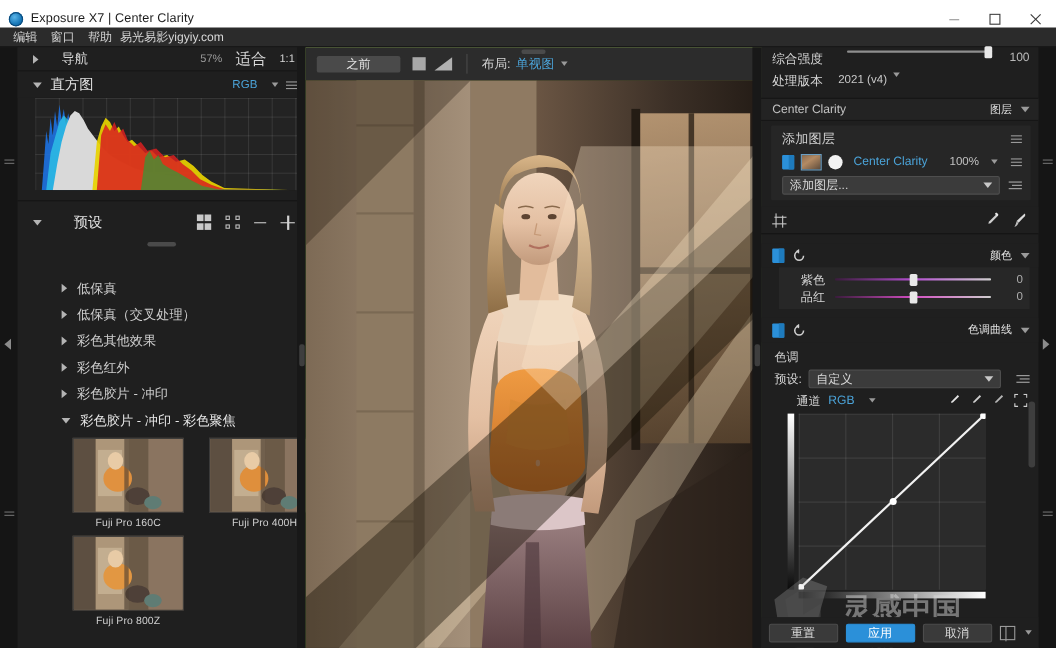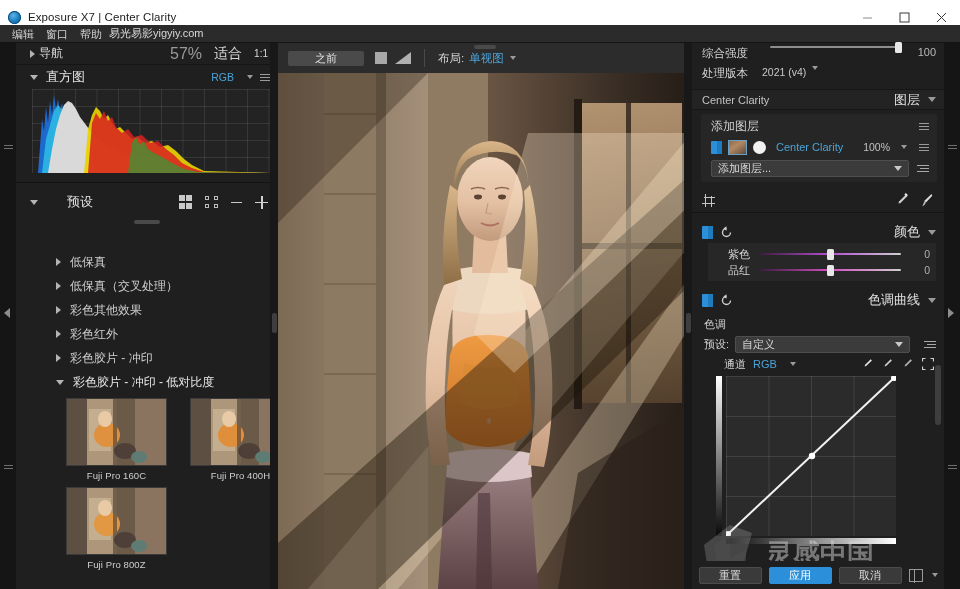--- a/index.html
+++ b/index.html
@@ -61,23 +61,23 @@
   
   .leftpanel { position:absolute; left:16px; top:0; width:262px; height:546px; background:#1f1f1f; }
 
   .nav-row {
     height:22px; display:flex; align-items:center; padding:0 10px 0 14px;
     border-bottom:1px solid #151515; background:#1f1f1f;
   }
   .tri { width:0;height:0;flex:0 0 auto; }
   .tri.right { border-top:4px solid transparent; border-bottom:4px solid transparent; border-left:5px solid #b4b4b4; }
   .tri.down  { border-left:4px solid transparent; border-right:4px solid transparent; border-top:5px solid #b4b4b4; }
-  .nav-label { font-size:12px; color:#d8d8d8; margin-left:4px;font-family:Liberation Serif, serif; }
+  .nav-label { font-size:12px; color:#d8d8d8; margin-left:21px;font-family:Liberation Serif, serif; }
   .nav-right { margin-left:auto; display:flex; align-items:center; gap:12px; }
-  .nav-zoom { font-size:16px; color:#9a9a9a; }
+  .nav-zoom { font-size:10px; color:#9a9a9a; }
   .nav-fit  { font-size:14px; color:#d8d8d8; }
   .nav-11   { font-size:10px; color:#d8d8d8; }
 
   .hist-head {
     height:24px; display:flex; align-items:center; padding:0 8px 0 14px; background:#1f1f1f;
   }
   .hist-title { font-size:13px; color:#e2e2e2; margin-left:8px; }
   .hist-right { margin-left:auto; display:flex; align-items:center; gap:7px; }
   .rgb-label { font-size:10.5px; color:#4ba3d8; }
   .hamb { display:flex; flex-direction:column; gap:2px; width:10px; }
@@ -158,21 +158,21 @@
   .slider-knob { position:absolute; top:-4px; width:7px; height:11px; background:#e8e8e8; border-radius:1.5px; }
   .str-val { font-size:11px; color:#b9b9b9; width:26px; text-align:right; }
   .ver-val { font-size:10.5px; color:#c9c9c9; }
 
   .sect-head {
     height:21px; display:flex; align-items:center; padding:0 8px 0 10px;
     background:#232323; border-top:1px solid #161616; border-bottom:1px solid #161616;
   }
   .sect-name { font-size:11px; color:#c2c2c2; }
   .sect-right { margin-left:auto; display:flex; align-items:center; }
-  .sect-title-r { font-size:13px; color:#e0e0e0; }
+  .sect-title-r { font-size:10px; color:#e0e0e0; }
 
   .addlayer-row { height:20px; display:flex; align-items:center; padding:0 8px 0 10px; }
   .addlayer-label { font-size:12px; color:#d0d0d0; }
 
   .layer-row { height:22px; display:flex; align-items:center; padding:0 8px 0 10px; gap:6px; }
   .eye-sw { width:11px; height:13px; background:#2b90d9; border-radius:1px; position:relative;}
   .eye-sw::after { content:""; position:absolute; right:0; top:0; width:5.5px; height:13px; background:#1e7bbd; }
   .lay-thumb { width:19px; height:15px; border:1px solid #6b9fc4; background:linear-gradient(145deg,#8a6a4e,#b38a63 40%,#5c4a3a); }
   .mask-circle { width:13px; height:13px; border-radius:50%; background:#f2f2f2; }
   .layer-name { font-size:11px; color:#4ba3d8; margin-left:4px; }
@@ -375,21 +375,21 @@
         <div class="pl-row">
           <div class="tri right"></div>
           <div class="pl-label">彩色红外</div>
         </div>
         <div class="pl-row">
           <div class="tri right"></div>
           <div class="pl-label">彩色胶片 - 冲印</div>
         </div>
         <div class="pl-row active">
           <div class="tri down"></div>
-          <div class="pl-label">彩色胶片 - 冲印 - 低对比度</div>
+          <div class="pl-label">彩色胶片 - 冲印 - 彩色聚焦</div>
         </div>
 
         <div class="thumbgrid">
           <div class="thumb-cell">
             <div class="thumb">
               <svg width="101" height="68" viewBox="0 0 101 68" preserveAspectRatio="none">
                 <rect width="101" height="68" fill="#7d6a56"></rect>
                 <rect x="0" y="0" width="20" height="68" fill="#5d4f41"></rect>
                 <rect x="20" y="0" width="30" height="68" fill="#ad9679"></rect>
                 <rect x="50" y="0" width="18" height="68" fill="#6b5a47"></rect>

